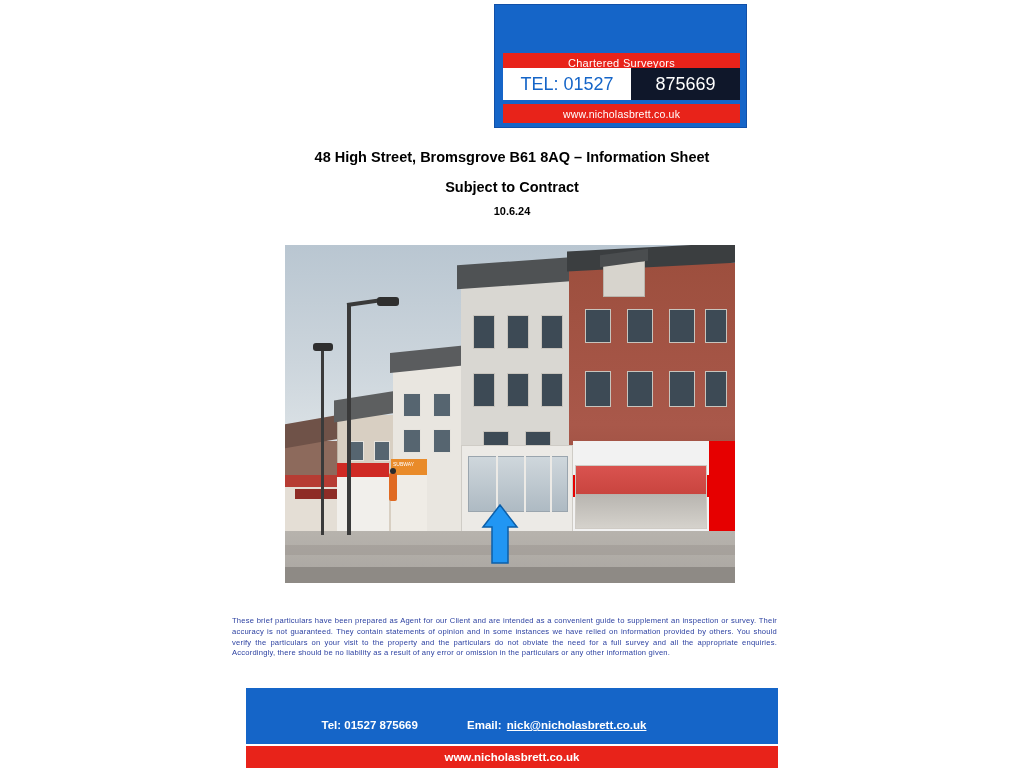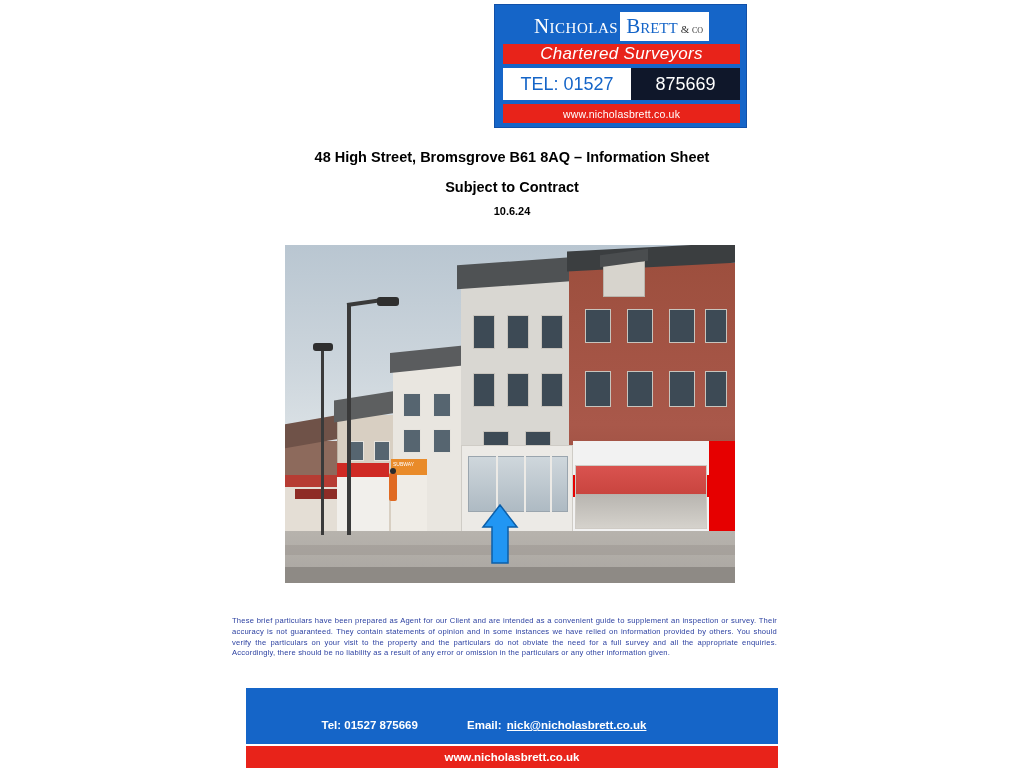--- a/index.html
+++ b/index.html
@@ -60,31 +60,30 @@
   }
   .logo-name .andco {
     color: #333333;
     font-size: 11px;
     font-family: "Liberation Serif", serif;
     font-variant: small-caps;
   }
   .logo-sub {
     position: absolute;
     left: 8px;
-    top: 39px;
+    top: 48px;
     width: 237px;
     height: 20px;
     background: #e8231a;
     color: #ffffff;
-    font-size: 17px;
+    font-size: 11px;
     display: flex;
     align-items: center;
     justify-content: center;
     letter-spacing: .3px;
-    font-style: italic;
   }
   .logo-tel {
     position: absolute;
     left: 8px;
     top: 63px;
     width: 237px;
     height: 32px;
     display: flex;
     align-items: stretch;
   }
@@ -413,27 +412,20 @@
     font-weight: bold;
     display: flex;
     align-items: center;
     justify-content: center;
   }
 </style>
 </head>
 <body>
 
 <div class="logo-block">
-  <div class="logo-name">
-    <span class="nich">Nicholas</span>
-    <span class="brett-box">
-      <span class="brett">Brett</span>
-      <span class="andco">&amp; co</span>
-    </span>
-  </div>
   <div class="logo-sub">Chartered Surveyors</div>
   <div class="logo-tel">
     <div class="tel-left">TEL: 01527</div>
     <div class="tel-right">875669</div>
   </div>
   <div class="logo-web">www.nicholasbrett.co.uk</div>
 </div>
 
 <div class="doc-title">48 High Street, Bromsgrove B61 8AQ – Information Sheet</div>
 <div class="doc-subtitle">Subject to Contract</div>

